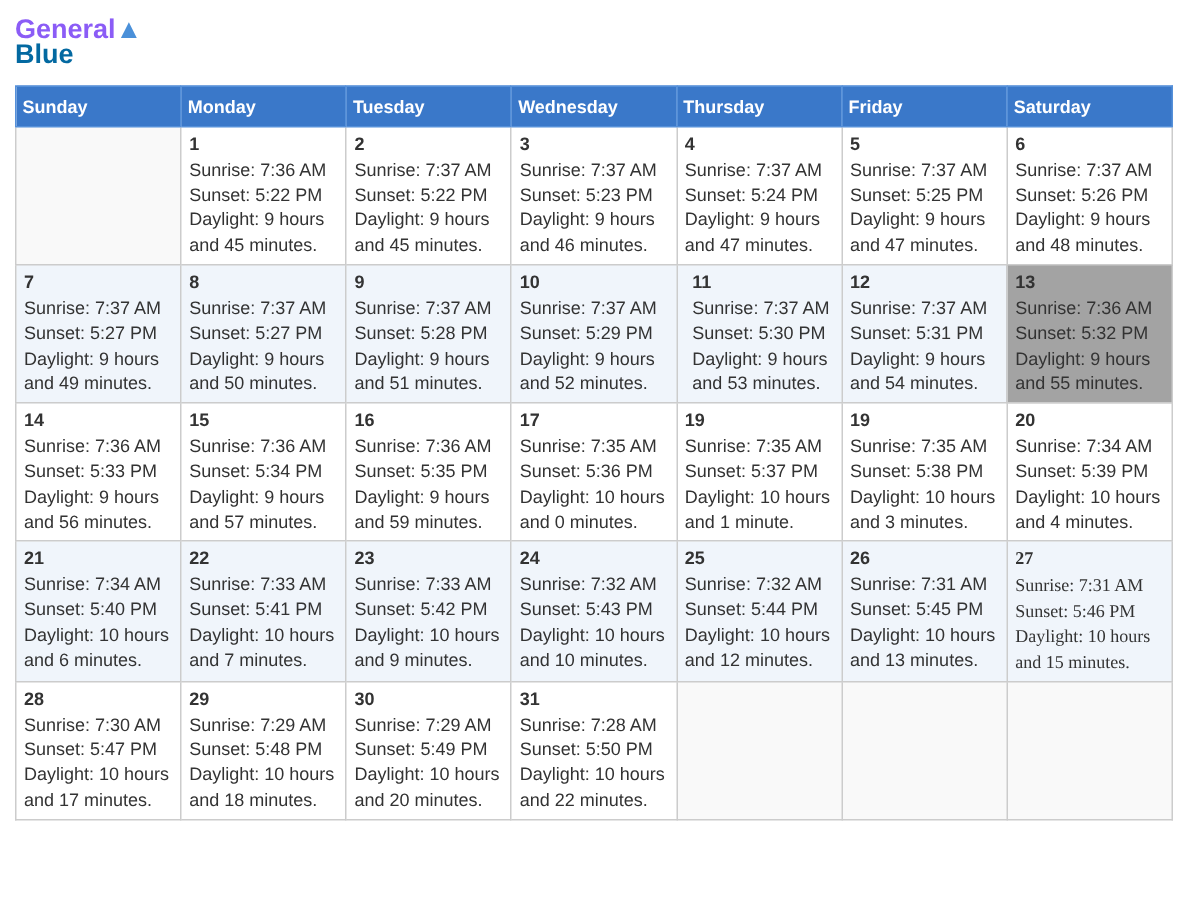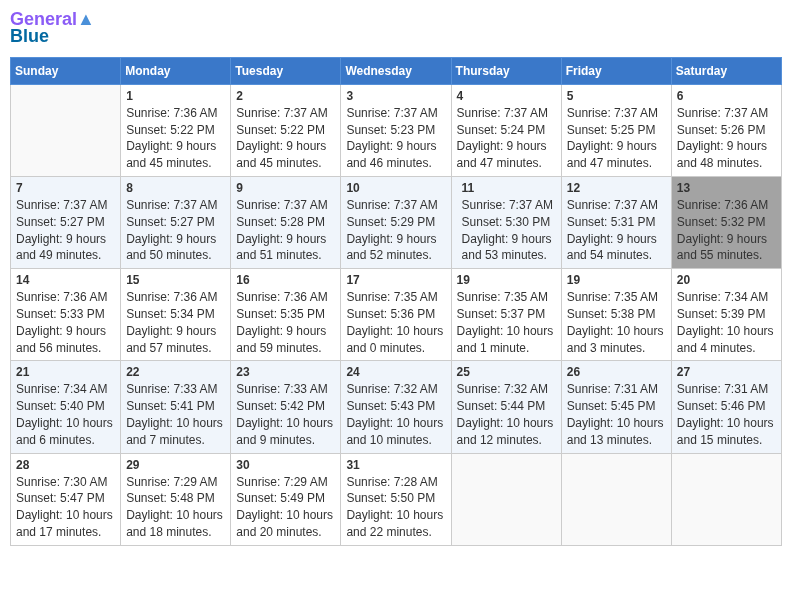--- a/index.html
+++ b/index.html
@@ -221,21 +221,21 @@
           <div class="day-info">Sunrise: 7:32 AM<br>Sunset: 5:43 PM<br>Daylight: 10 hours and 10 minutes.</div>
         </td>
         <td style="background: rgb(240, 245, 251);">
           <div class="day-number">25</div>
           <div class="day-info">Sunrise: 7:32 AM<br>Sunset: 5:44 PM<br>Daylight: 10 hours and 12 minutes.</div>
         </td>
         <td style="background: rgb(240, 245, 251);">
           <div class="day-number">26</div>
           <div class="day-info">Sunrise: 7:31 AM<br>Sunset: 5:45 PM<br>Daylight: 10 hours and 13 minutes.</div>
         </td>
-        <td style="background: rgb(240, 245, 251);">
+        <td style="background: rgb(240, 245, 251); font-family: Liberation Serif, serif;">
           <div class="day-number">27</div>
           <div class="day-info">Sunrise: 7:31 AM<br>Sunset: 5:46 PM<br>Daylight: 10 hours and 15 minutes.</div>
         </td>
       </tr>
       <tr>
         <td style="background: rgb(255, 255, 255);">
           <div class="day-number">28</div>
           <div class="day-info">Sunrise: 7:30 AM<br>Sunset: 5:47 PM<br>Daylight: 10 hours and 17 minutes.</div>
         </td>
         <td style="background: rgb(255, 255, 255);">

